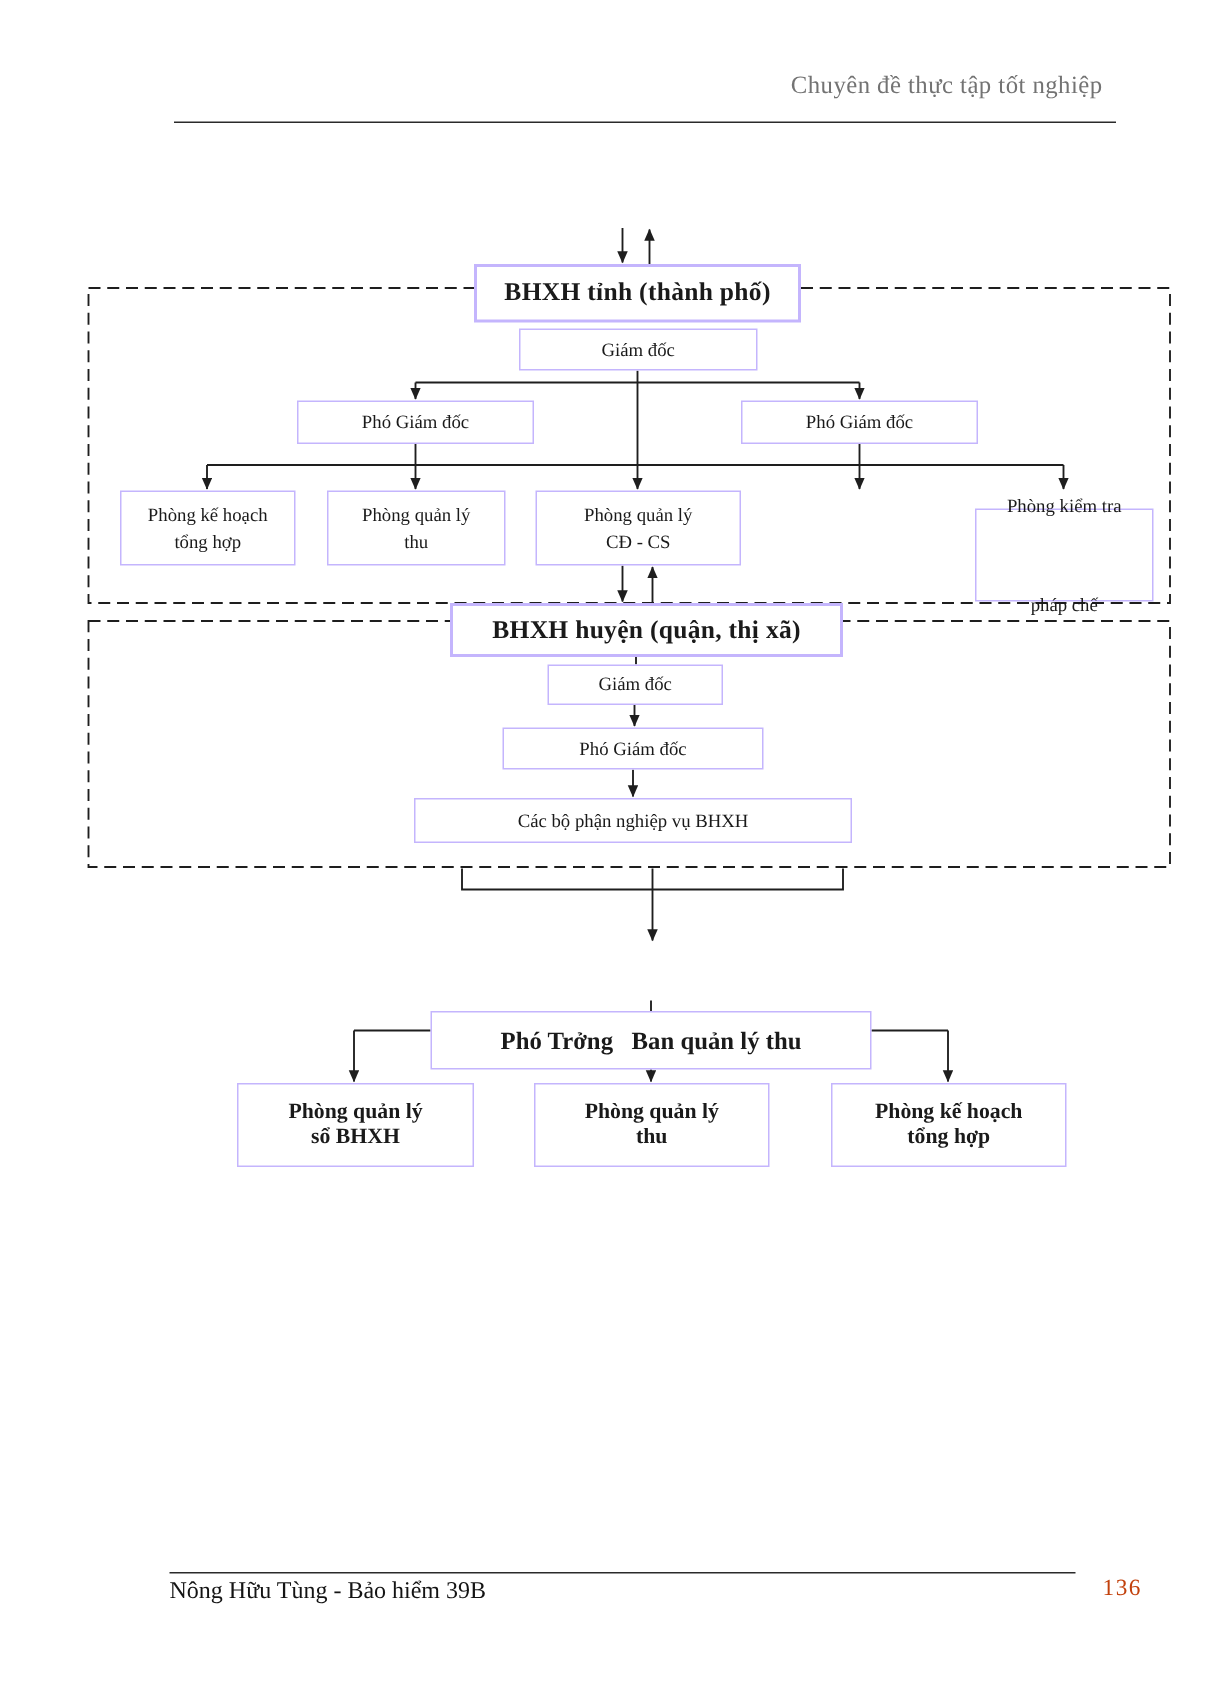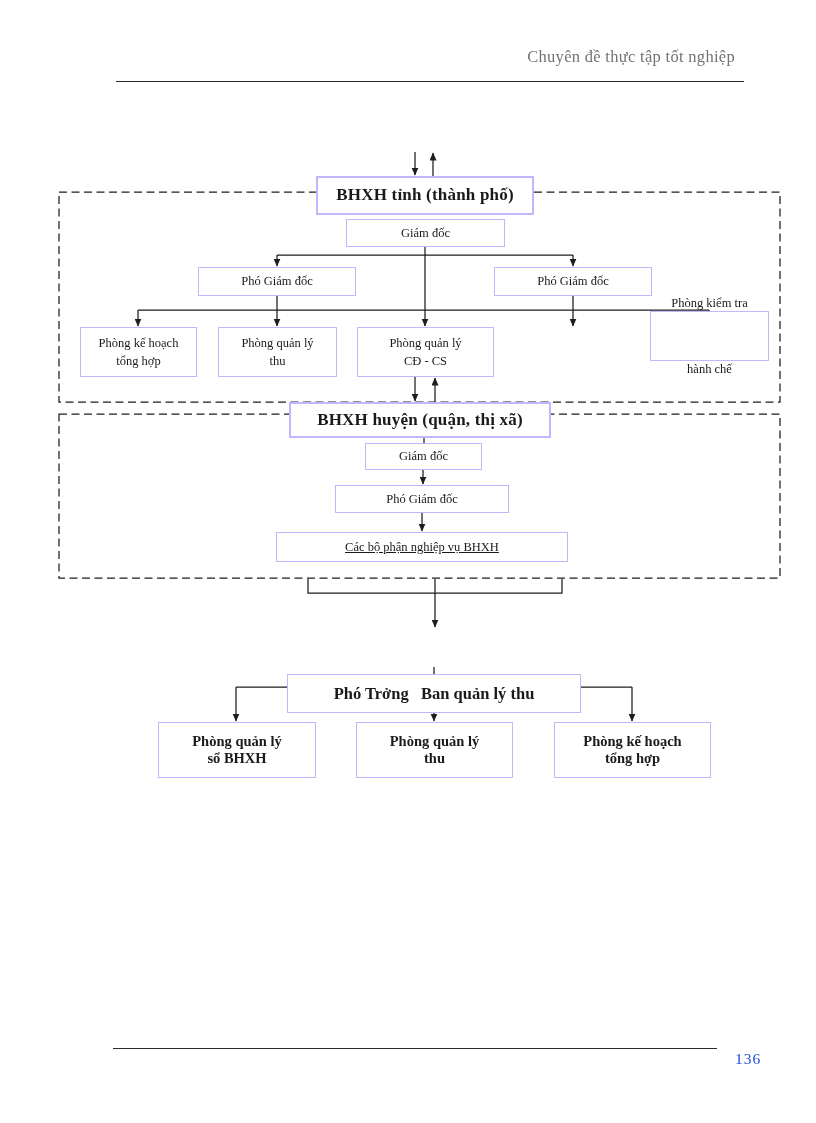--- a/index.html
+++ b/index.html
@@ -38,21 +38,21 @@
   .footer-author {
     position: absolute;
     left: 113px; top: 1052px;
     font-size: 16px;
     color: #141414;
   }
   .footer-page {
     position: absolute;
     left: 735px; top: 1050px;
     font-size: 15.5px;
-    color: #1d4ed8;
+    color: #c2410c;
     letter-spacing: 1px;
   }
 
   
   svg.connectors { position: absolute; left: 0; top: 0; }
   svg.connectors line, svg.connectors path.br { stroke: #1e1e1e; stroke-width: 1.25; fill: none; }
   svg.connectors rect.dashed {
     stroke: #1e1e1e; stroke-width: 1.25; fill: none;
     stroke-dasharray: 8 4.5;
   }
@@ -159,44 +159,45 @@
     <span>tổng hợp</span>
   </div>
   <div class="box" style="left:218px; top:327px; width:119px; height:50px;">
     <span>Phòng quản lý</span>
     <span>thu</span>
   </div>
   <div class="box" style="left:357px; top:327px; width:137px; height:50px;">
     <span>Phòng quản lý</span>
     <span>CĐ - CS</span>
   </div>
-  <div class="box" style="left:650px; top:311px; width:119px; height:50px;gap:48px;">
+  <div class="box" style="left:650px; top:339px; width:119px; height:62px;gap:48px;">
     <span>Phòng kiểm tra</span>
-    <span>hành chế</span>
-  </div>
-
-  <div class="box title" style="left:289px; top:402px; width:262px; height:36px;">BHXH huyện (quận, thị xã)</div>
+    <span>pháp chế</span>
+  </div>
+
+  <div class="box title" style="left:300px; top:402px; width:262px; height:36px;">BHXH huyện (quận, thị xã)</div>
 
   <div class="box" style="left:365px; top:443px; width:117px; height:27px;">Giám đốc</div>
 
   <div class="box" style="left:335px; top:485px; width:174px; height:28px;">Phó Giám đốc</div>
 
-  <div class="box" style="left:276px; top:532px; width:292px; height:30px;text-decoration:underline;">Các bộ phận nghiệp vụ BHXH</div>
+  <div class="box" style="left:276px; top:532px; width:292px; height:30px;">Các bộ phận nghiệp vụ BHXH</div>
 
   <div class="box head" style="left:287px; top:628px; width:294px; height:39px;margin-top:46px;">Phó Trởng   Ban quản lý thu</div>
 
   <div class="box bold-dept" style="left:158px; top:722px; width:158px; height:56px;">
     <span>Phòng quản lý</span>
     <span>sổ BHXH</span>
   </div>
   <div class="box bold-dept" style="left:356px; top:722px; width:157px; height:56px;">
     <span>Phòng quản lý</span>
     <span>thu</span>
   </div>
   <div class="box bold-dept" style="left:554px; top:722px; width:157px; height:56px;">
     <span>Phòng kế hoạch</span>
     <span>tổng hợp</span>
   </div>
 
   <div class="footer-rule"></div>
+  <div class="footer-author">Nông Hữu Tùng - Bảo hiểm 39B</div>
   <div class="footer-page">136</div>
 
 </div>
 
 </body></html>

